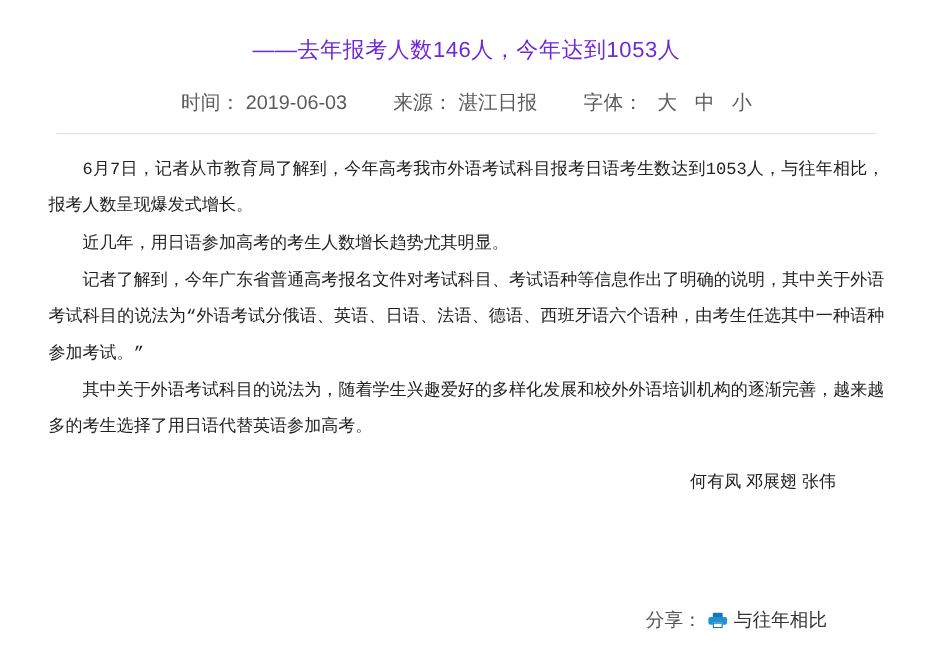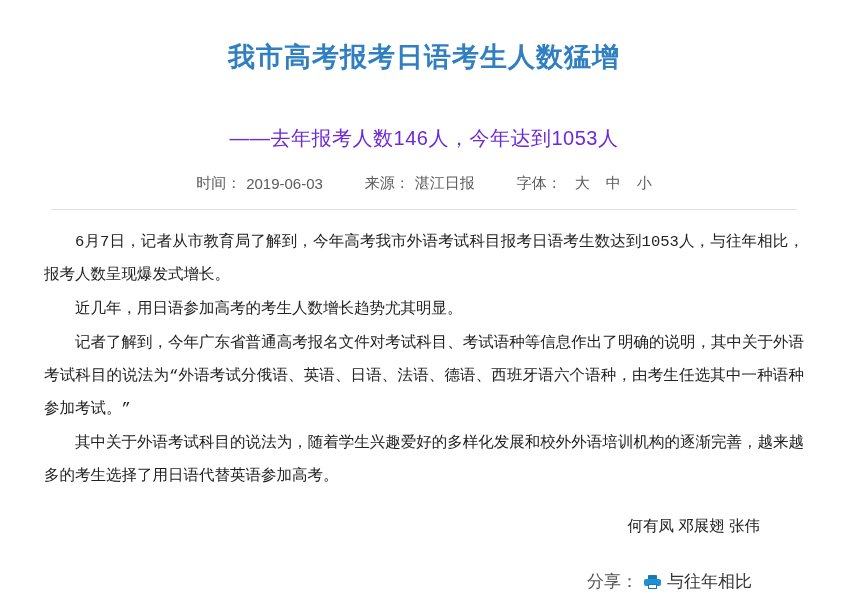--- a/index.html
+++ b/index.html
@@ -34,21 +34,21 @@
     color: #6d28d9;
     font-size: 20px;
     padding-top: 32px;
     letter-spacing: 0.5px;
   }
   .metabar {
     display: flex;
     justify-content: center;
     align-items: center;
     gap: 42px;
-    font-size: 15px;
+    font-size: 18px;
     color: #5b5b5b;
     padding-top: 22px;
     padding-bottom: 12px;
   }
   .metabar .meta-group {
     display: flex;
     align-items: center;
     gap: 5px;
     white-space: nowrap;
   }
@@ -140,21 +140,20 @@
     color: #333333;
     text-decoration: none;
     cursor: pointer;
   }
 </style>
 </head>
 <body>
 
 <div class="page">
 
-  <h1 class="title">我市高考报考日语考生人数猛增</h1>
 
   <div class="subtitle">——去年报考人数146人，今年达到1053人</div>
 
   <div class="metabar">
     <div class="meta-group">
       <span>时间：</span>
       <span>2019-06-03</span>
     </div>
     <div class="meta-group">
       <span>来源：</span>

